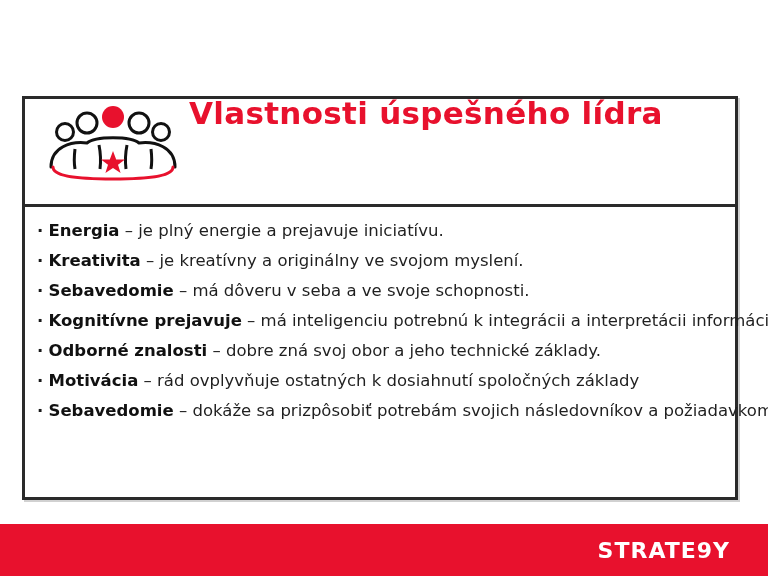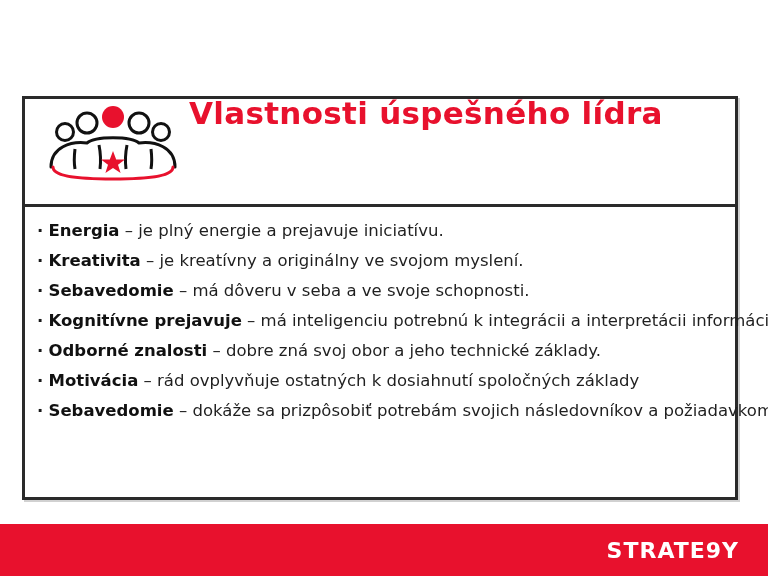--- a/index.html
+++ b/index.html
@@ -94,21 +94,21 @@
     background: #e8112d;
     display: flex;
     align-items: center;
     justify-content: flex-end;
   }
   .brand {
     color: #ffffff;
     font-size: 22px;
     font-weight: bold;
     letter-spacing: 1px;
-    padding-right: 29px;
+    padding-right: 38px;
     font-family: "DejaVu Sans", sans-serif;
   }
   .top-space {
     position: absolute;
     left: 0; right: 0; top: 0;
     height: 96px;
     background: #ffffff;
   }
 </style>
 </head>

